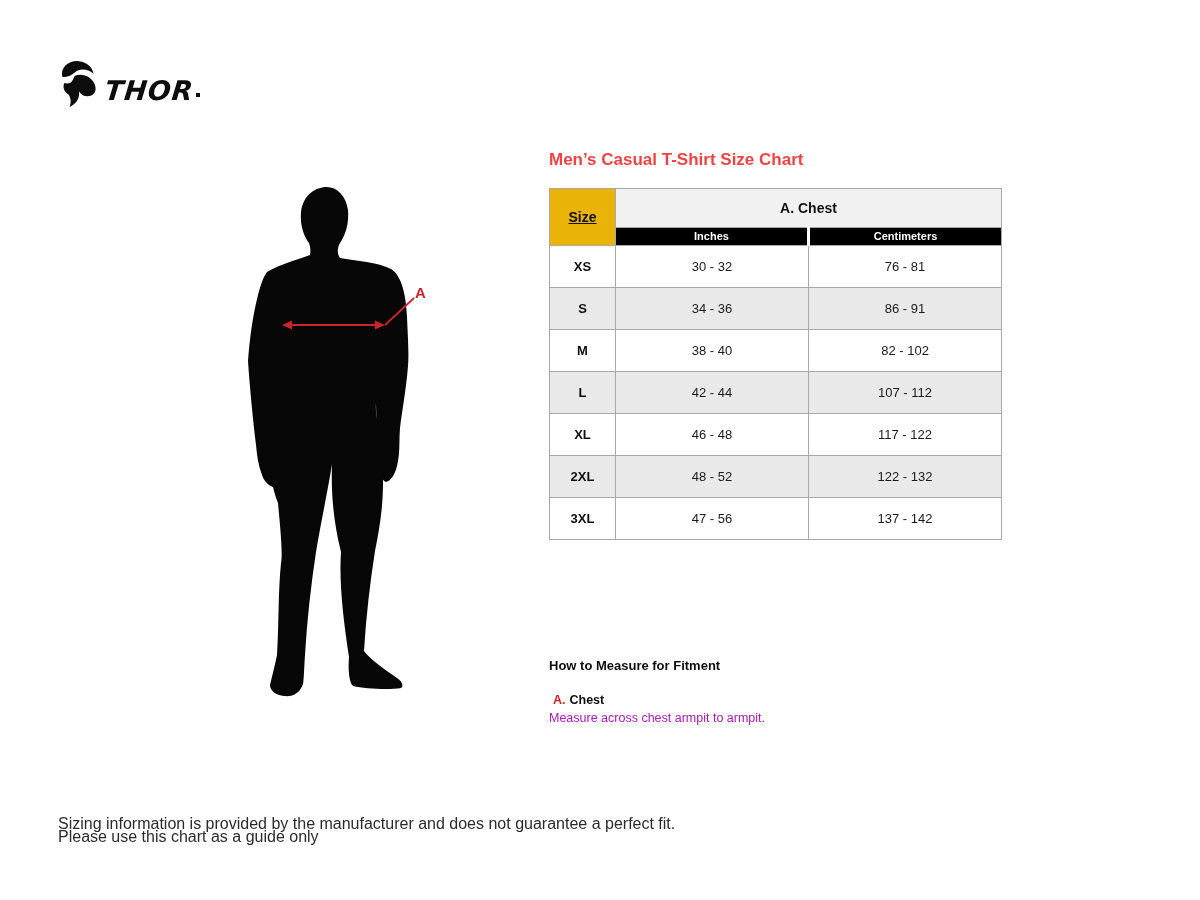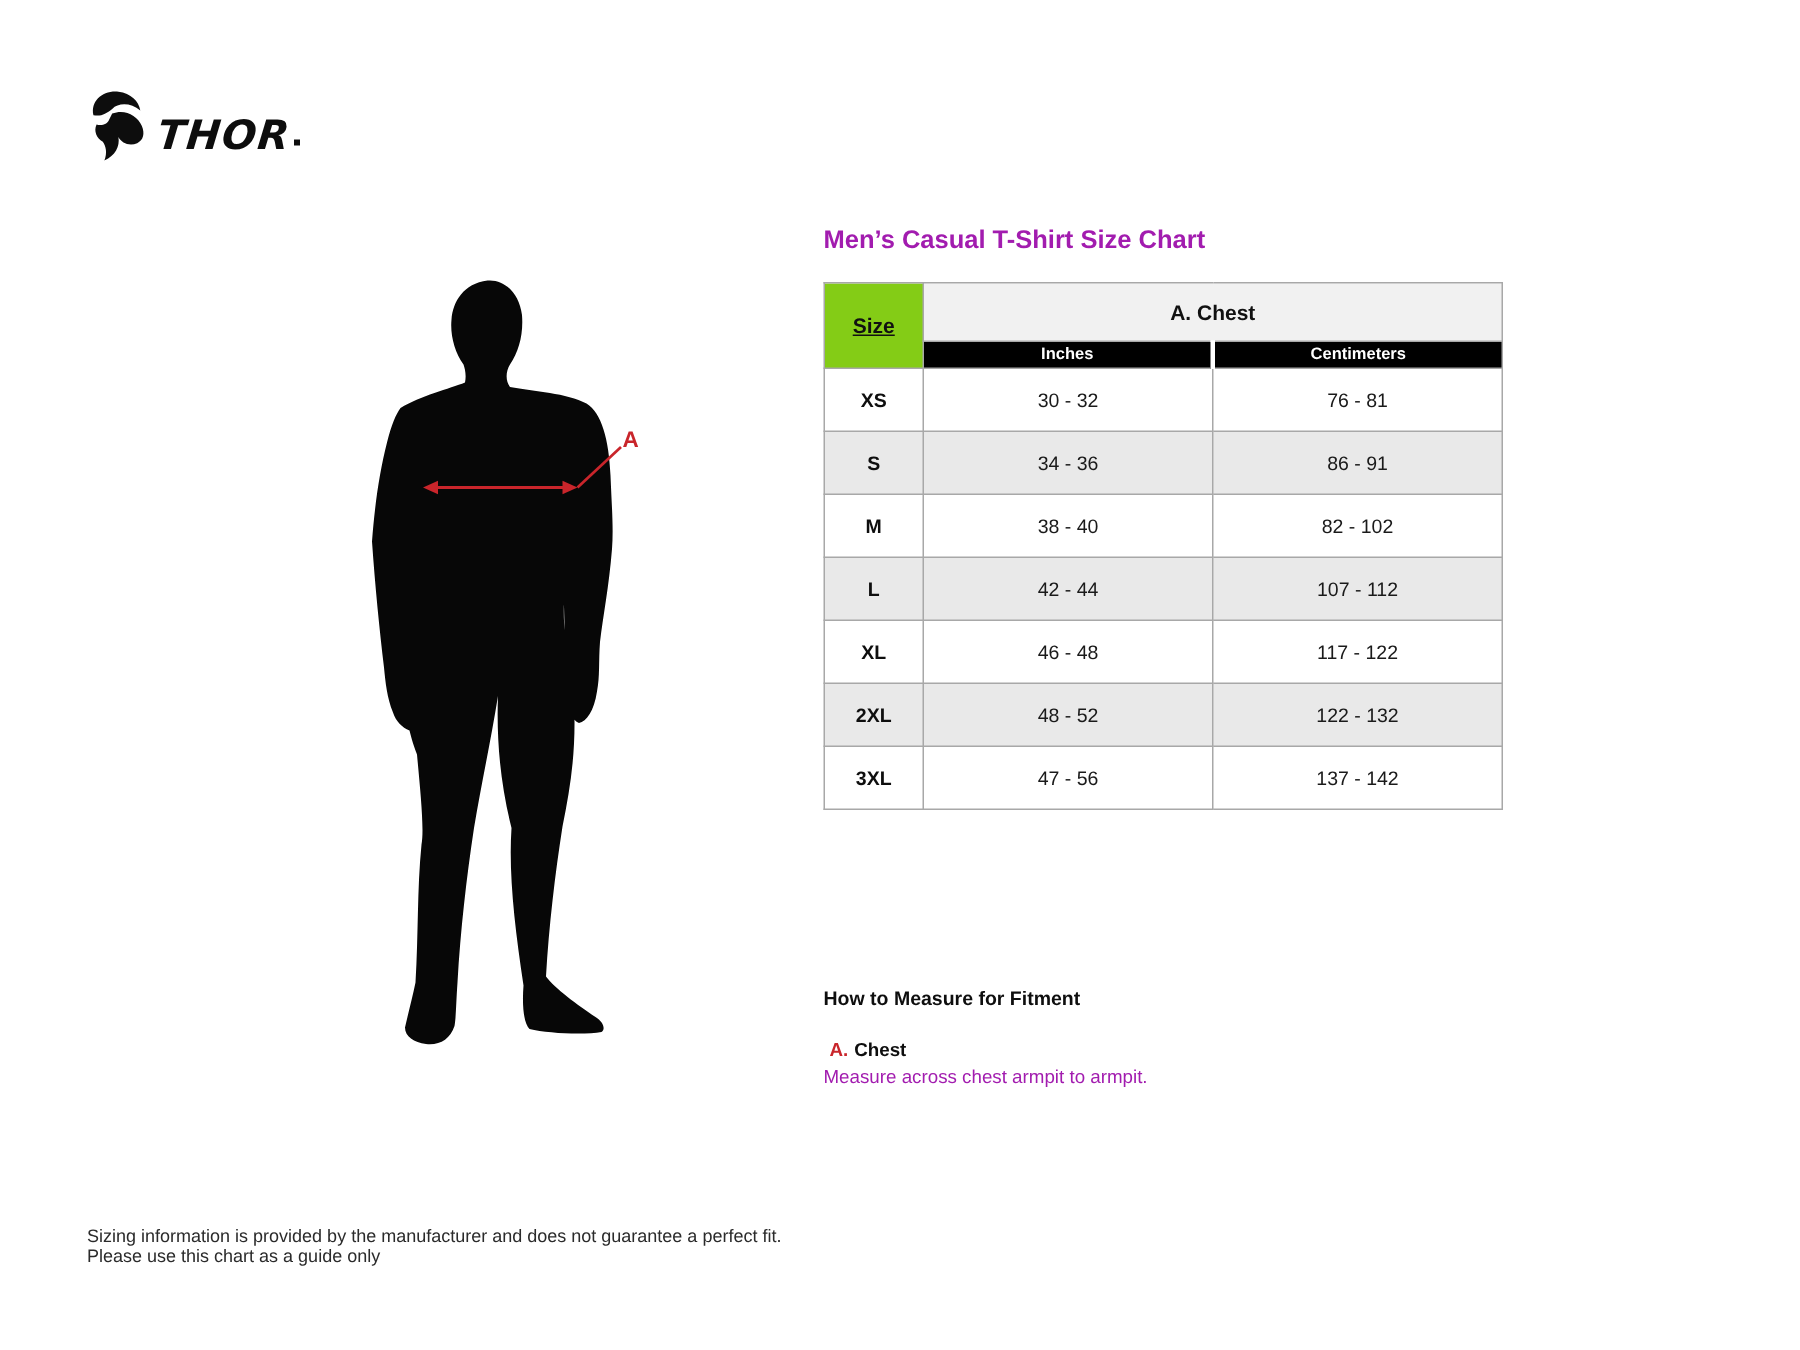--- a/index.html
+++ b/index.html
@@ -9,44 +9,44 @@
   
   .logo { position:absolute; left:58px; top:58px; display:flex; align-items:center; }
   .logo-icon { width:44px; height:50px; }
   .logo-text { font-family:"DejaVu Sans","Liberation Sans",sans-serif; font-weight:bold; font-style:italic; font-size:27px; letter-spacing:1px; color:#0d0d0d; transform:skewX(-6deg); margin-left:3px; margin-top:14px; }
   .logo-dot { width:4px; height:4px; background:#0d0d0d; align-self:flex-end; margin-bottom:11px; margin-left:2px; }
 
   
   .figure-svg { position:absolute; left:225px; top:165px; width:210px; height:545px; }
 
   
-  .chart-title { position:absolute; left:549px; top:150px; font-size:17px; font-weight:bold; color:#a21caf; }
+  .chart-title { position:absolute; left:549px; top:150px; font-size:17px; font-weight:bold; color:#ef4444; }
 
   
   .size-table { position:absolute; left:549px; top:188px; width:452px; border-collapse:collapse; table-layout:fixed; }
   .size-table col.c-size { width:66px; }
   .size-table col.c-in   { width:193px; }
   .size-table col.c-cm   { width:193px; }
   .size-table th, .size-table td { border:1px solid #a8a8a8; text-align:center; vertical-align:middle; }
-  .th-size  { background:#84cc16; font-size:14px; font-weight:bold;text-decoration:underline; }
+  .th-size  { background:#eab308; font-size:14px; font-weight:bold;text-decoration:underline; }
   .th-group { background:#f1f1f1; font-size:14px; font-weight:bold; height:39px; }
   .bar-cell { background:#000; color:#fff; font-size:11px; font-weight:bold; height:17px; line-height:17px; padding:0; }
   .bar-cell.bar-in { border-right:3px solid #fff;margin-top:28px; }
   .size-table td { height:42px; font-size:13px; color:#1a1a1a; }
   .size-table td.cell-size { font-weight:bold; color:#0e0e0e; }
   .size-table tr.alt td { background:#e9e9e9; }
 
   
   .measure-title { position:absolute; left:549px; top:658px; font-size:13px; font-weight:bold; color:#0e0e0e; }
   .measure-key { position:absolute; left:553px; top:693px; font-size:12.5px; font-weight:bold; color:#0e0e0e; }
   .measure-key .key-letter { color:#c9252b; margin-right:4px; }
   .measure-desc { position:absolute; left:549px; top:711px; font-size:12.5px; color:#a21caf; }
 
   
-  .footnote { position:absolute; left:58px; top:818px; font-size:12px; line-height:12.5px; color:#2b2b2b; }
+  .footnote { position:absolute; left:58px; top:818px; font-size:16px; line-height:12.5px; color:#2b2b2b; }
 </style>
 </head>
 <body>
 
 <div class="stage">
 
   <div class="logo">
     <svg class="logo-icon" viewBox="0 0 42 48" aria-hidden="true">
       <path fill="#0d0d0d" d="M4,18 C2,9 10,2 20,3 C28,4 33,9 34,15 C28,10 20,10 16,14 C12,17 9,19 4,18 Z"></path>
       <path fill="#0d0d0d" d="M16,17 C24,14 32,18 35,25 C37,30 36,34 32,36 C27,38 22,36 20,32 C21,38 18,44 11,47 C13,42 12,38 10,35 C6,33 4,28 6,24 C9,25 13,24 14,21 Z"></path>

